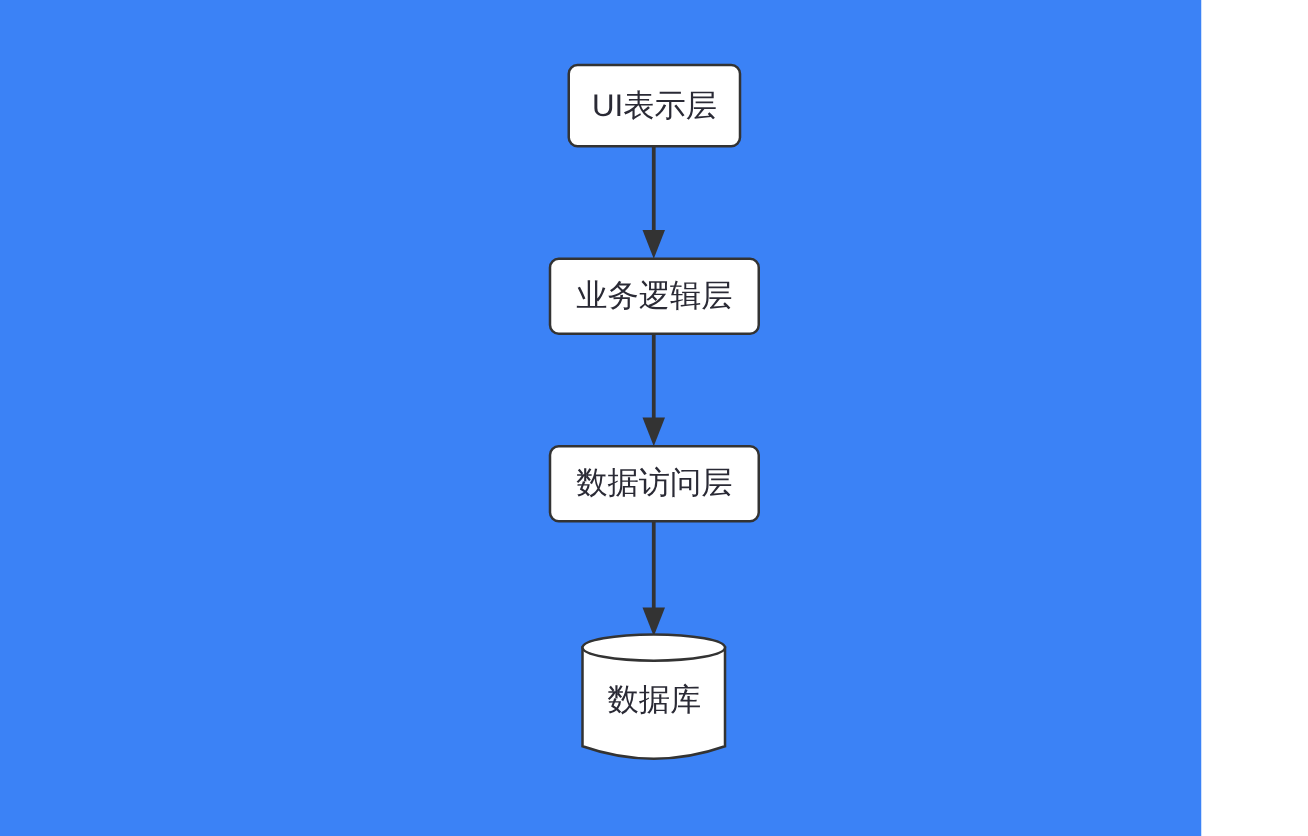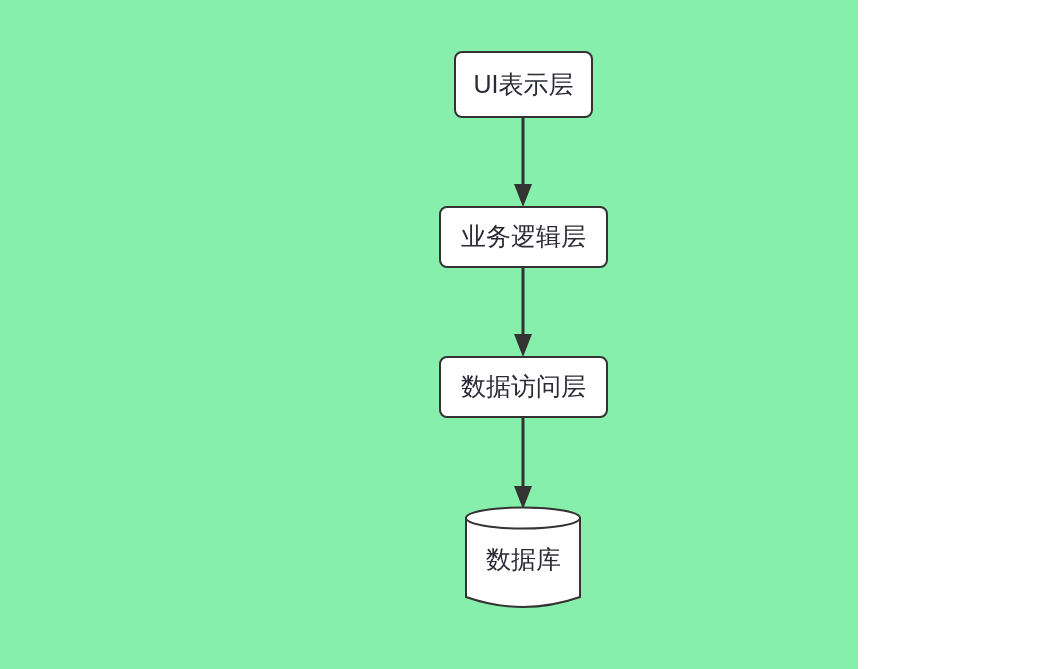--- a/index.html
+++ b/index.html
@@ -6,23 +6,23 @@
   html, body {
     margin: 0;
     padding: 0;
     background: #ffffff;
   }
   body {
     font-family: "Liberation Sans", "DejaVu Sans", sans-serif;
   }
   #canvas {
     position: relative;
-    width: 858px;
+    width: 961px;
     height: 669px;
-    background: #86efac;
+    background: #3b82f6;
     overflow: hidden;
   }
   .diagram-svg {
     position: absolute;
     left: 0;
     top: 0;
     width: 1046px;
     height: 669px;
   }
   .node-shape {

